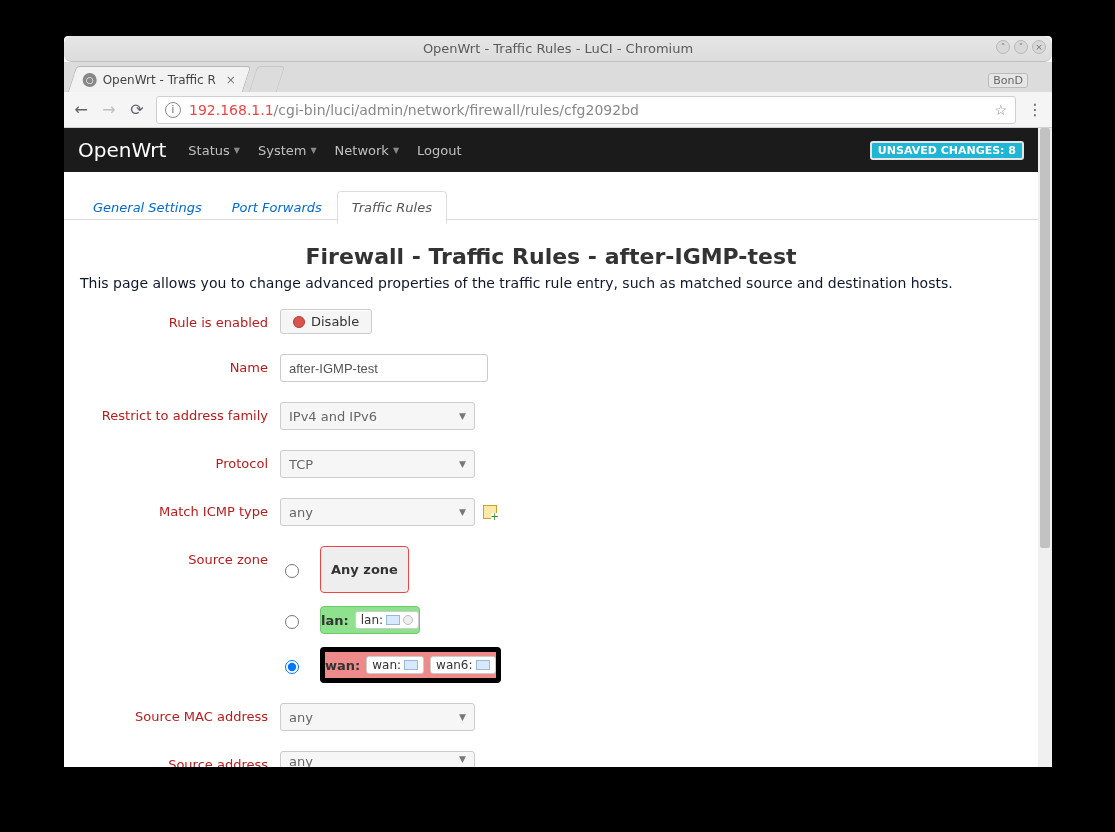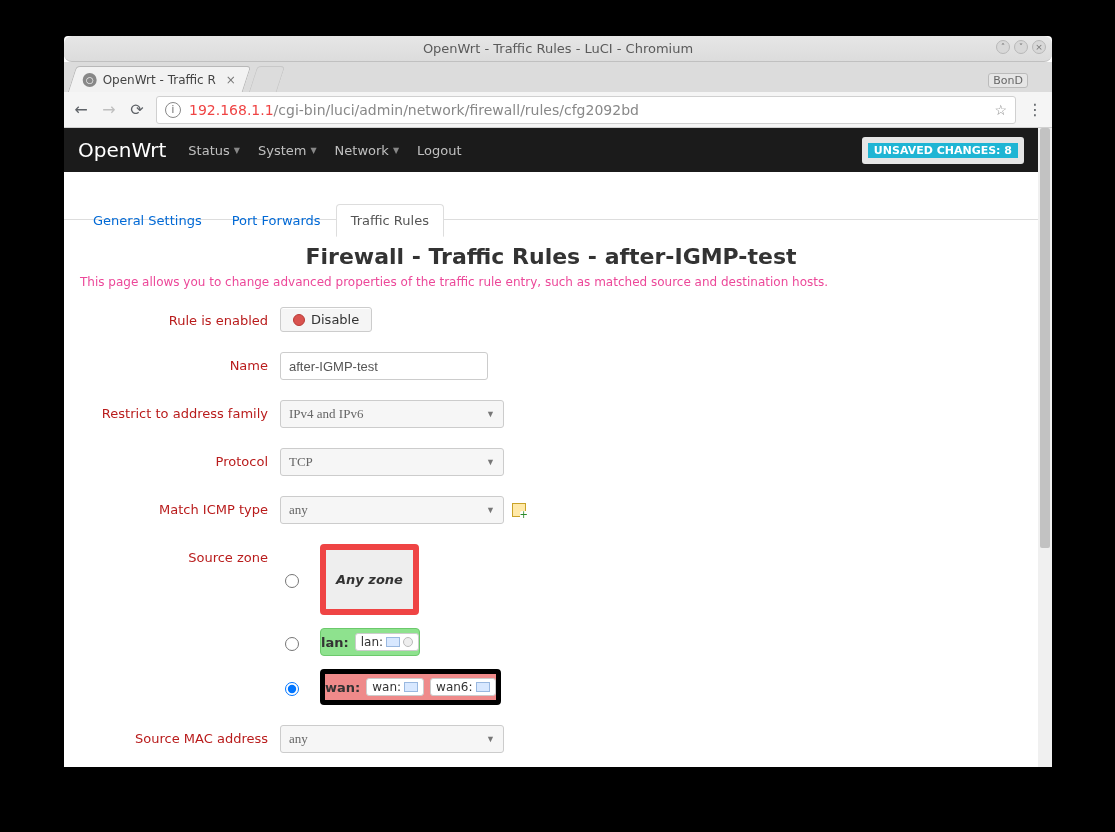--- a/index.html
+++ b/index.html
@@ -193,62 +193,63 @@
     gap:18px;
     font-size:13px;
     color:#c0c0c0;
   }
   .luci-menu .menu-item { display:flex; align-items:center; gap:4px; }
   .luci-menu .caret { font-size:8px; color:#888;}
   .unsaved {
     margin-left:auto;
     background:#1fb5d4;
     color:#fff;
-    border:6px solid #e5e5e5;
+    border:2px solid #e5e5e5;
     border-radius:3px;
     font-size:11px;
     font-weight:bold;
     padding:1px 6px;
   }
   .luci-tabs {
     display:flex;
     padding: 14px 14px 0 14px;
     border-bottom:1px solid #ddd;
     gap:0;
   }
   .luci-tabs .ltab {
     padding:8px 14px;
     font-size:13px;
     color:#0069d6;
     border:1px solid transparent;
     border-bottom:none;
     position:relative;
-    top:18px;
+    top:5px;
     cursor:pointer;
+    font-style:italic;
   }
   .luci-tabs .ltab.active {
     color:#555;
     background:#fff;
     border-color:#ddd;
     border-radius:4px 4px 0 0;
     border-bottom:1px solid #fff;
   }
   .page-body {
     padding: 14px 16px;
   }
   .page-title {
     font-size:22px;
     font-weight:bold;
     color:#333;
     margin: 10px 0 6px 0;
     text-align: center;
   }
   .page-desc {
-    font-size:12px;
-    color:#ec4899;
+    font-size:14px;
+    color:#0f172a;
     margin-bottom:18px;
   }
   .form-row {
     display:flex;
     align-items:flex-start;
     margin-bottom:20px;
   }
   .form-label {
     width: 200px;
     text-align:right;
@@ -283,32 +284,31 @@
   .text-input {
     width:208px;
     height:28px;
     border:1px solid #ccc;
     border-radius:3px;
     padding:0 8px;
     font-size:13px;
     color:#555;
   }
   .select {
-    width:224px;
+    width:195px;
     height:28px;
     border:1px solid #ccc;
     border-radius:3px;
     background:#f6f6f6;
     display:flex;
     align-items:center;
     justify-content:space-between;
     padding:0 8px;
     font-size:13px;
     color:#666;
-    font-family:Liberation Serif, serif;
   }
   .select .tri { font-size:9px; color:#777; }
   .inline-row { display:flex; align-items:center; gap:8px;}
   .addlist-icon {
     width:14px;height:14px;
     display:inline-block;
     background:#ffe9a8;
     border:1px solid #c9a227;
     position:relative;
   }
@@ -334,25 +334,24 @@
   .zone-chip {
     display:inline-flex;
     align-items:center;
     gap:6px;
     padding:4px 0;
     border-radius:4px;
     font-size:13px;
   }
   .zone-any {
     background:#eee;
-    border:6px solid #ef4444;
+    border:1px solid #ef4444;
     font-weight:bold;
     color:#333;
-    padding:22px 10px;
-    font-style:italic;
+    padding:15px 10px;
   }
   .zone-lan {
     background:#8ee28e;
     border:1px solid #6cc96c;
   }
   .zone-wan {
     background:#ef8a8a;
     border:5px solid #000000;
   }
   .zone-name { font-weight:bold; color:#333; }

